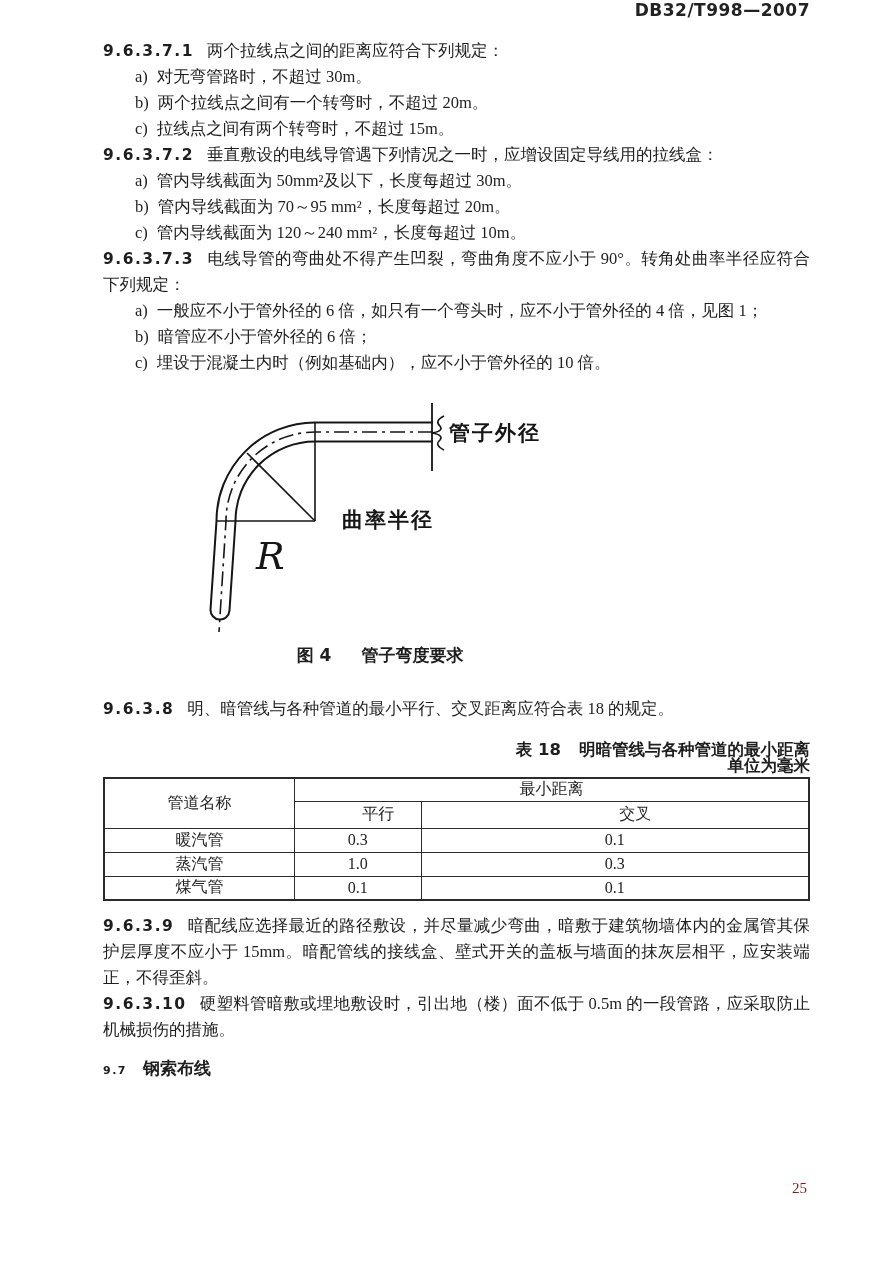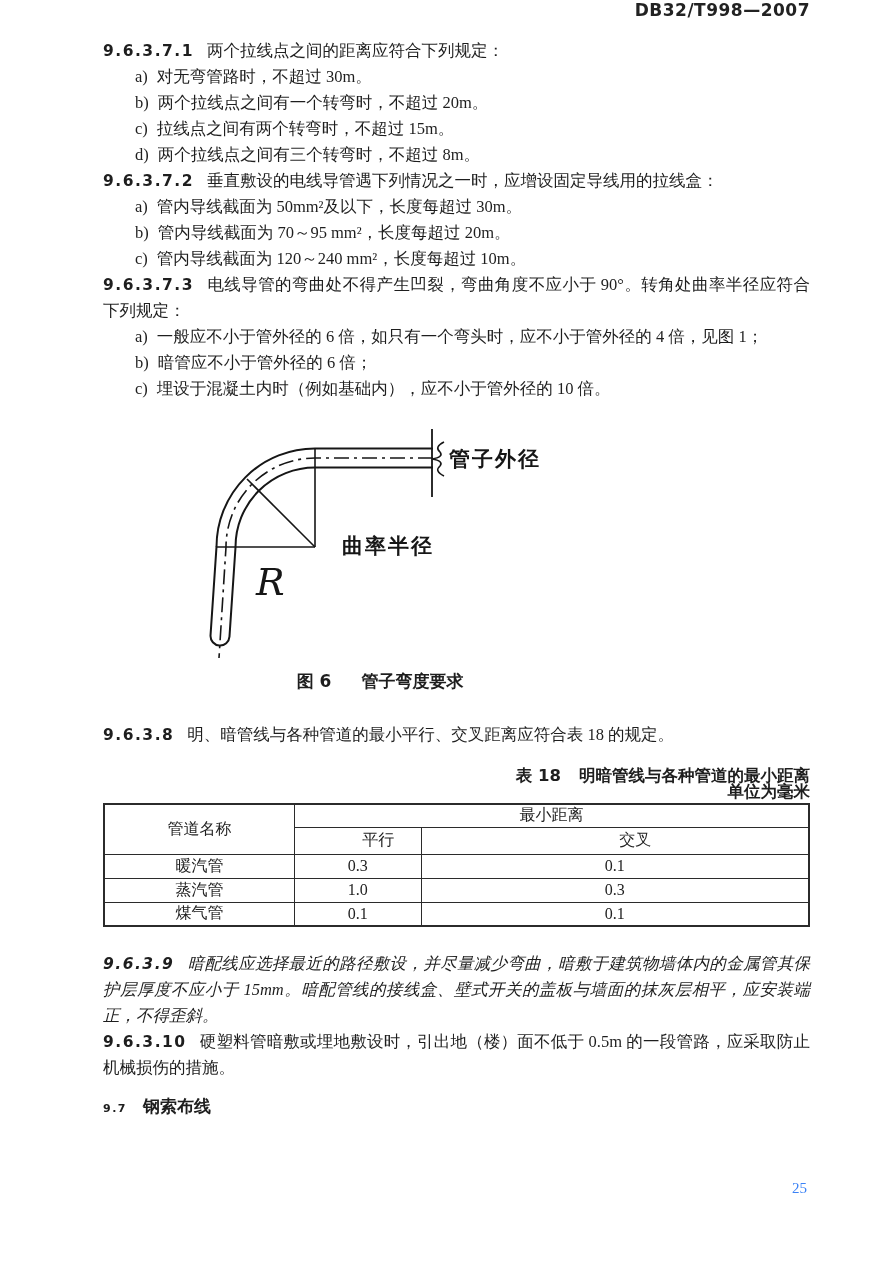--- a/index.html
+++ b/index.html
@@ -54,30 +54,30 @@
     border:2px solid #2b2b2b;
   }
   table.t18 th, table.t18 td {
     border:1px solid #2b2b2b; text-align:center; vertical-align:middle;
     font-weight:normal; font-size:16px; color:#222;
   }
   table.t18 tr.hrow1 th { height:23px; }
   table.t18 tr.hrow2 th { height:27px;padding-left:41px; }
   table.t18 tbody td { height:24px; }
 
-  .clause-bottom { margin-top:24px;font-style:italic; }
+  .clause-bottom { margin-top:12px; }
   .sec-heading {
     margin-top:14px; font-weight:bold; font-size:17px; line-height:22px;
     font-family:"DejaVu Sans","Liberation Sans",sans-serif;
   }
   .sec-heading .num { font-size:11px; margin-right:16px; }
 
   .page-number {
     position:absolute; top:1180px; right:86px;
-    font-size:15px; color:#3b82f6;
+    font-size:15px; color:#7f1d1d;
     font-family:"Liberation Serif","DejaVu Serif",serif;
   }
 </style>
 </head>
 <body>
 
 <div class="content">
 
   <div class="doc-header">DB32/T998—2007</div>
 
@@ -85,23 +85,20 @@
     <span class="num">9.6.3.7.1</span><span>两个拉线点之间的距离应符合下列规定：</span>
   </div>
   <div class="item">
     <span class="item-label">a)</span><span>对无弯管路时，不超过 30m。</span>
   </div>
   <div class="item">
     <span class="item-label">b)</span><span>两个拉线点之间有一个转弯时，不超过 20m。</span>
   </div>
   <div class="item">
     <span class="item-label">c)</span><span>拉线点之间有两个转弯时，不超过 15m。</span>
-  </div>
-  <div class="item">
-    <span class="item-label">d)</span><span>两个拉线点之间有三个转弯时，不超过 8m。</span>
   </div>
 
   <div class="para clause-lead">
     <span class="num">9.6.3.7.2</span><span>垂直敷设的电线导管遇下列情况之一时，应增设固定导线用的拉线盒：</span>
   </div>
   <div class="item">
     <span class="item-label">a)</span><span>管内导线截面为 50mm²及以下，长度每超过 30m。</span>
   </div>
   <div class="item">
     <span class="item-label">b)</span><span>管内导线截面为 70～95 mm²，长度每超过 20m。</span>
@@ -139,21 +136,21 @@
 
       <line x1="165" y1="46" x2="165" y2="145" stroke="#161616" stroke-width="1.6"></line>
       <line x1="66" y1="145" x2="165" y2="145" stroke="#161616" stroke-width="1.6"></line>
       <line x1="165" y1="145" x2="97" y2="77" stroke="#161616" stroke-width="1.6"></line>
 
       <text x="299" y="64" font-size="21" font-weight="bold" letter-spacing="2" font-family="'DejaVu Sans','Liberation Sans',sans-serif" fill="#161616">管子外径</text>
       <text x="192" y="151" font-size="21" font-weight="bold" letter-spacing="2" font-family="'DejaVu Sans','Liberation Sans',sans-serif" fill="#161616">曲率半径</text>
       <text x="106" y="193" font-size="38" font-style="italic" font-family="'DejaVu Serif','Liberation Serif',serif" fill="#161616">R</text>
     </svg>
     <div class="fig-caption">
-      <span class="cap-label">图 6</span><span>管子弯度要求</span>
+      <span class="cap-label">图 4</span><span>管子弯度要求</span>
     </div>
   </div>
 
   <div class="para clause-lead clause-after-fig">
     <span class="num">9.6.3.8</span><span>明、暗管线与各种管道的最小平行、交叉距离应符合表 18 的规定。</span>
   </div>
 
   <div class="table-title-row">
     <span class="tbl-label">表 18</span><span>明暗管线与各种管道的最小距离</span>
     <span class="tbl-unit">单位为毫米</span>

